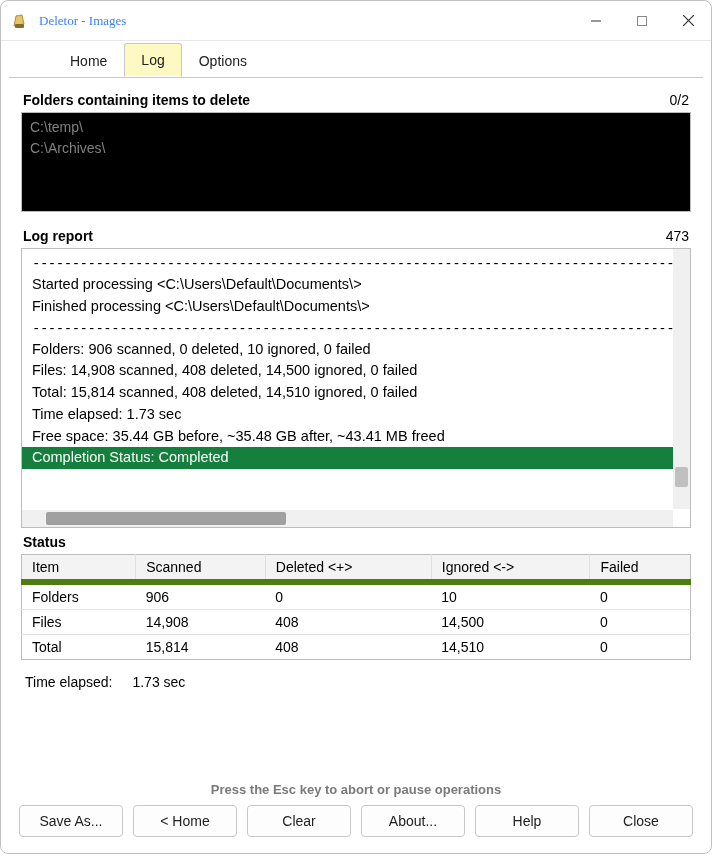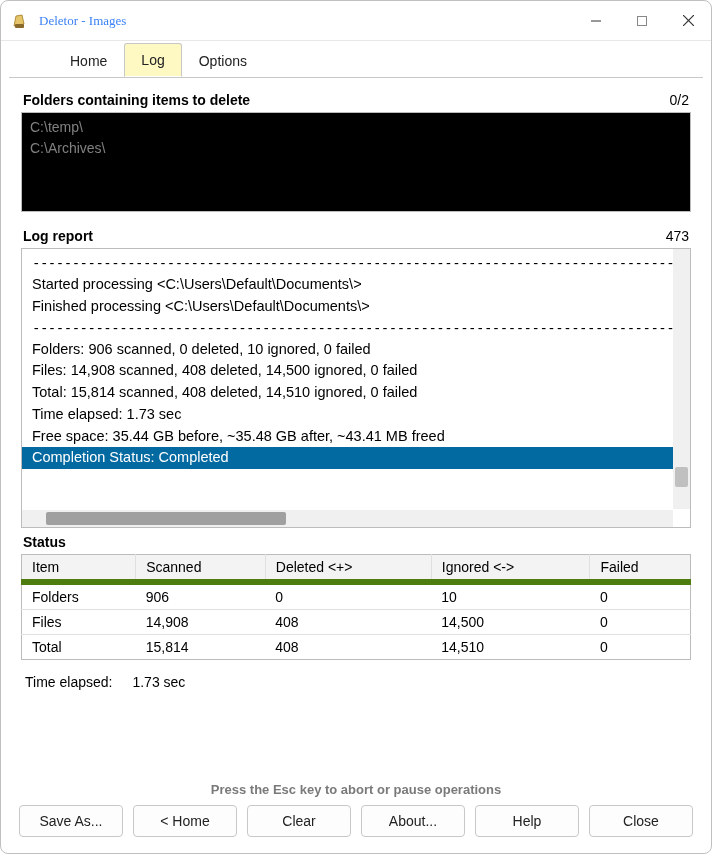--- a/index.html
+++ b/index.html
@@ -132,21 +132,21 @@
       line-height: 1.5;
       white-space: nowrap;
     }
     .log-content .sep {
       letter-spacing: -0.5px;
       color: #000;
       font-family: monospace, "Segoe UI";
       font-size: 14px;
     }
     .log-content .highlighted {
-      background: #0369a1;
+      background: #15803d;
       color: #fff;
       display: block;
       margin: 0 -10px;
       padding: 0 10px;
     }
     .log-vscroll {
       position: absolute;
       right: 0;
       top: 0;
       bottom: 18px;

